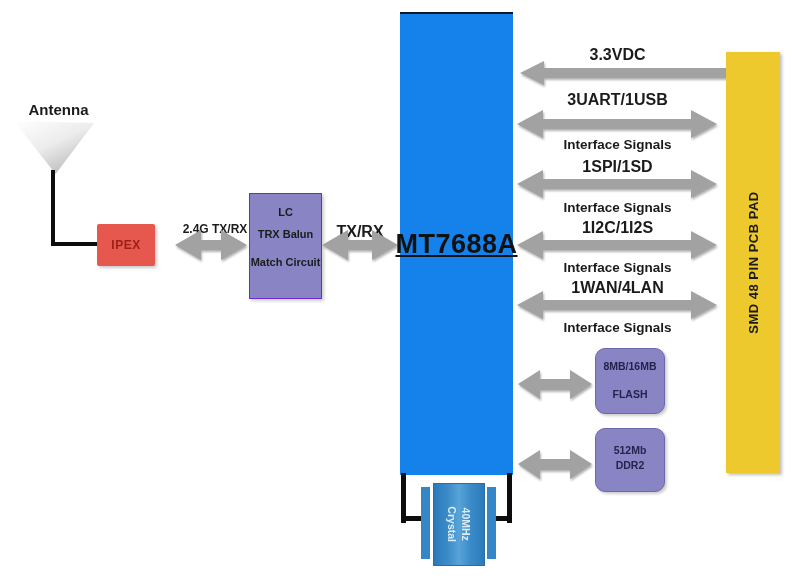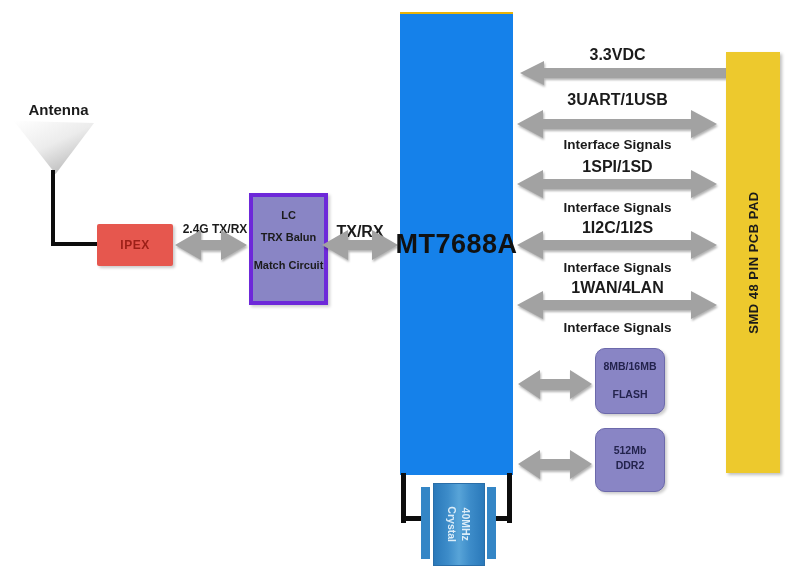--- a/index.html
+++ b/index.html
@@ -17,37 +17,37 @@
     left:14px;top:121px;width:80px;height:53px;
     background:linear-gradient(155deg,#ffffff 0%,#ececec 45%,#a9a9a9 100%);
     clip-path:polygon(0% 0%,100% 4%,52% 100%);
     filter:drop-shadow(2px 2px 2px rgba(0,0,0,.25));
   }
   .wire{position:absolute;background:#0d0d0d;}
   .wire-v{left:51px;top:170px;width:4px;height:76px;}
   .wire-h{left:51px;top:242px;width:47px;height:4px;}
 
   
-  .ipex{left:97px;top:224px;width:76px;height:42px;background:var(--ipex-red,#e6574e);
+  .ipex{left:97px;top:224px;width:58px;height:42px;background:var(--ipex-red,#e6574e);
         color:#9c1f17;font-size:12px;letter-spacing:.5px;border-radius:2px;
         box-shadow:2px 2px 3px rgba(0,0,0,.2);}
 
   
   .rf-label{left:167px;top:210px;width:96px;font-size:12px;}
   .soclink-label{left:325px;top:211px;width:70px;font-size:16px;}
 
   
   .balun{left:249px;top:193px;width:71px;height:104px;background:var(--module-purple,#8985c5);
-         border:4px solid #6d28d9;box-shadow:2px 2px 3px rgba(0,0,0,.2);}
+         border:1px solid #6d28d9;box-shadow:2px 2px 3px rgba(0,0,0,.2);}
   .balun .bl{position:absolute;left:0;width:100%;text-align:center;font-size:11px;}
   .bl1{top:12px;} .bl2{top:34px;} .bl3{top:62px;}
 
   
   .soc{left:400px;top:12px;width:113px;height:461px;background:var(--soc-blue,#1581ea);
-       border-top:2px solid #eab308;font-size:27px;letter-spacing:.5px;color:#111;}
+       border-top:2px solid #0f172a;font-size:27px;letter-spacing:.5px;color:#111;text-decoration:underline;}
 
   
   .busl{left:517px;width:201px;position:absolute;text-align:center;font-size:16px;font-weight:bold;}
   .busl.sub{font-size:13.5px;}
 
   
   .mem{background:var(--module-purple,#8985c5);border:1px solid #6c69ab;border-radius:10px;
        box-shadow:2px 2px 3px rgba(0,0,0,.2);color:#23234d;}
   .mem .ml{position:absolute;left:0;width:100%;text-align:center;font-size:10.5px;font-weight:bold;}
   .flash{left:595px;top:348px;width:68px;height:64px;}

